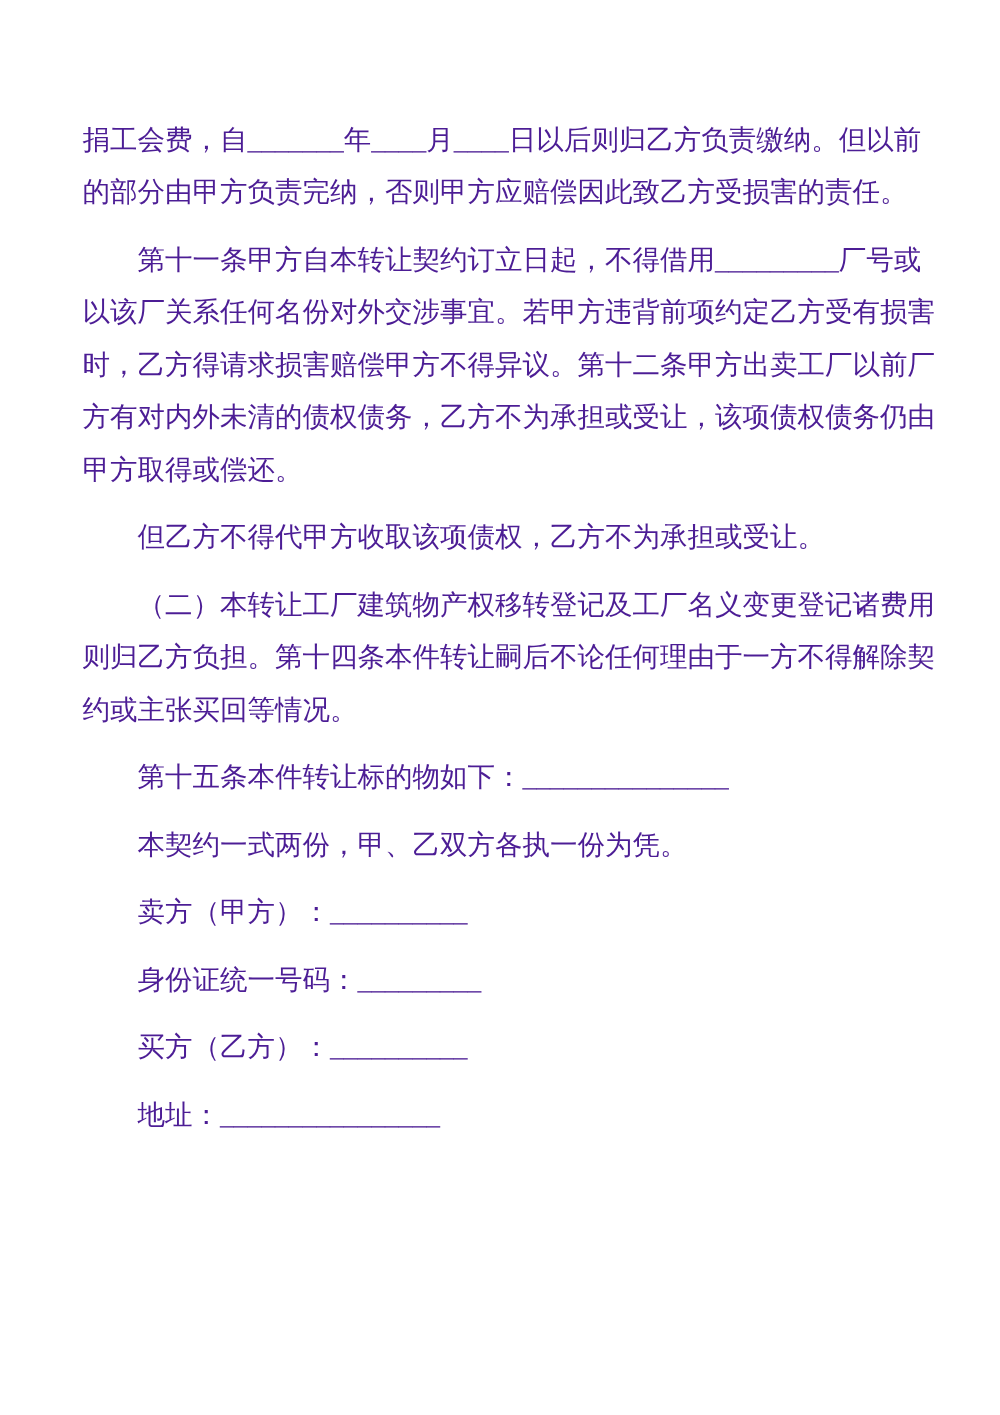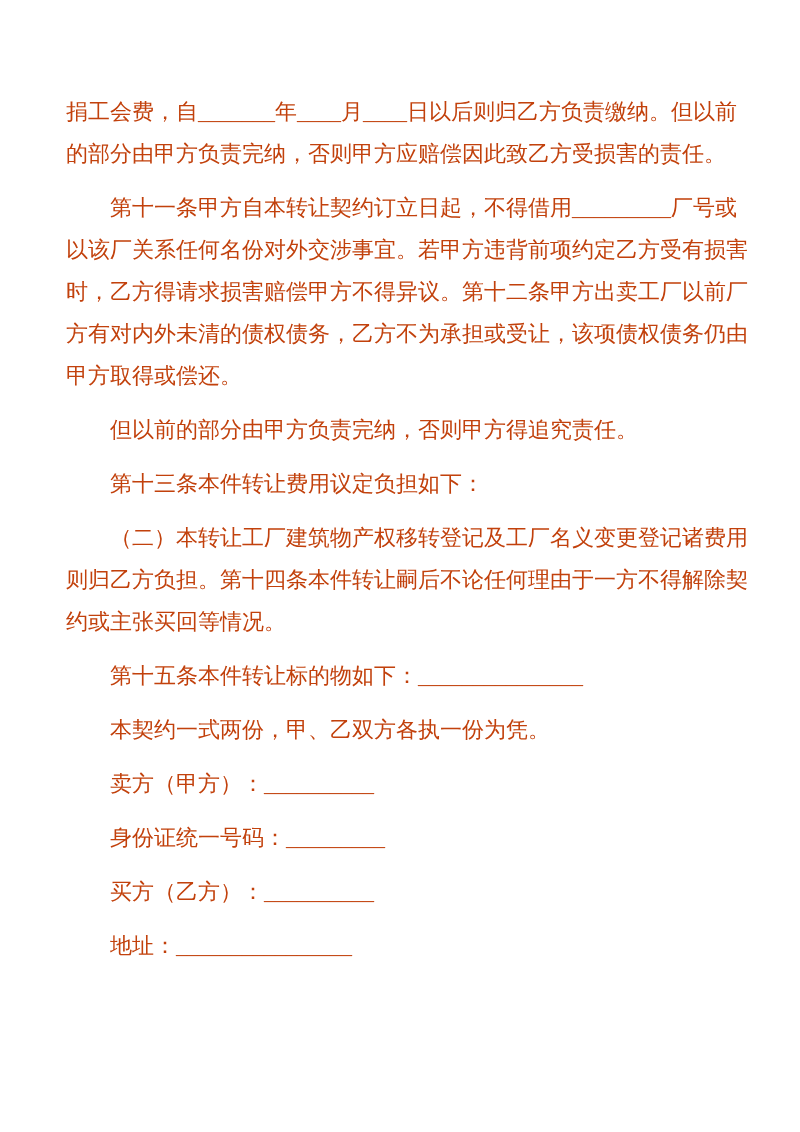--- a/index.html
+++ b/index.html
@@ -11,42 +11,41 @@
     position: relative;
     box-sizing: border-box;
     width: 800px;
     min-height: 1132px;
     margin: 0 auto;
     background: #ffffff;
     padding: 91px 52px 40px 66px;
     font-family: "Liberation Serif", "DejaVu Serif", serif;
     font-size: 22px;
     line-height: 42px;
-    color: #c2410c;
+    color: #4c1d95;
     overflow: hidden;
   }
   .para {
     margin: 0 0 12px 0;
     text-align: left;
     overflow-wrap: break-word;
     word-wrap: break-word;
     letter-spacing: 0;
   }
   .para.indent {
     text-indent: 44px;
   }
 </style>
 </head>
 <body>
 
 <div class="page">
   <p class="para">捐工会费，自_______年____月____日以后则归乙方负责缴纳。但以前的部分由甲方负责完纳，否则甲方应赔偿因此致乙方受损害的责任。</p>
   <p class="para indent">第十一条甲方自本转让契约订立日起，不得借用_________厂号或以该厂关系任何名份对外交涉事宜。若甲方违背前项约定乙方受有损害时，乙方得请求损害赔偿甲方不得异议。第十二条甲方出卖工厂以前厂方有对内外未清的债权债务，乙方不为承担或受让，该项债权债务仍由甲方取得或偿还。</p>
-  <p class="para indent">但以前的部分由甲方负责完纳，否则甲方得追究责任。</p>
-  <p class="para indent">第十三条本件转让费用议定负担如下：</p>
+  <p class="para indent">但乙方不得代甲方收取该项债权，乙方不为承担或受让。</p>
   <p class="para indent">（二）本转让工厂建筑物产权移转登记及工厂名义变更登记诸费用则归乙方负担。第十四条本件转让嗣后不论任何理由于一方不得解除契约或主张买回等情况。</p>
   <p class="para indent">第十五条本件转让标的物如下：_______________</p>
   <p class="para indent">本契约一式两份，甲、乙双方各执一份为凭。</p>
   <p class="para indent">卖方（甲方）：__________</p>
   <p class="para indent">身份证统一号码：_________</p>
   <p class="para indent">买方（乙方）：__________</p>
   <p class="para indent">地址：________________</p>
 </div>
 
 </body></html>

